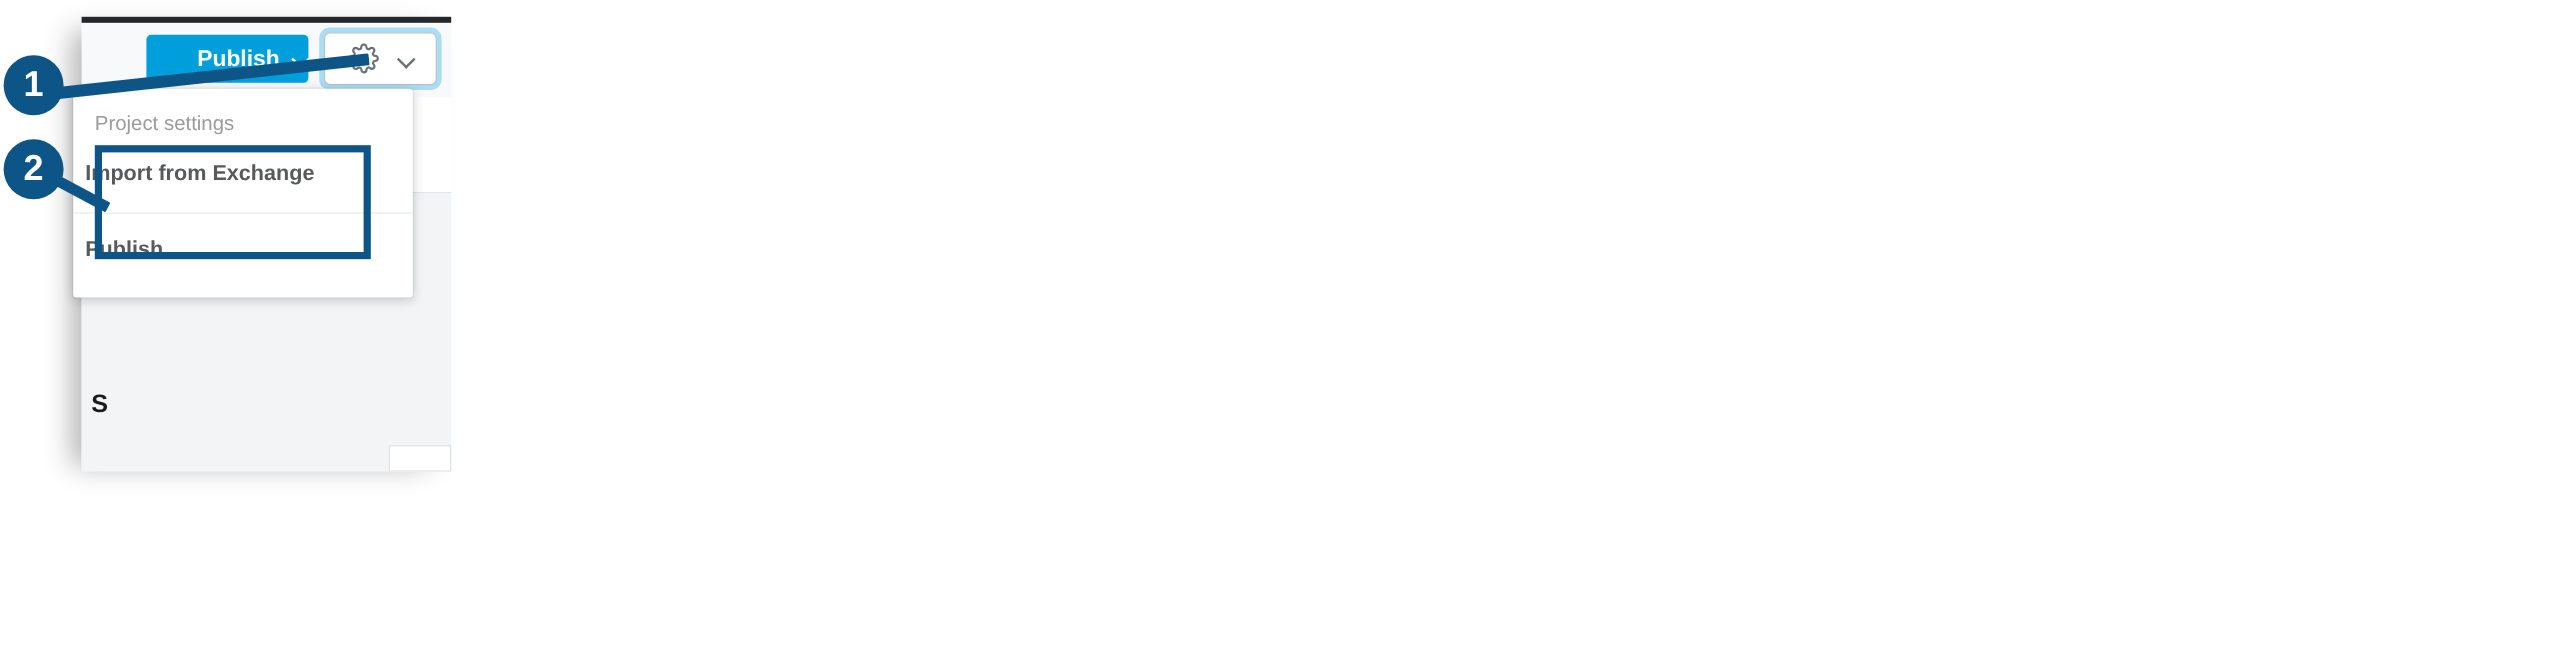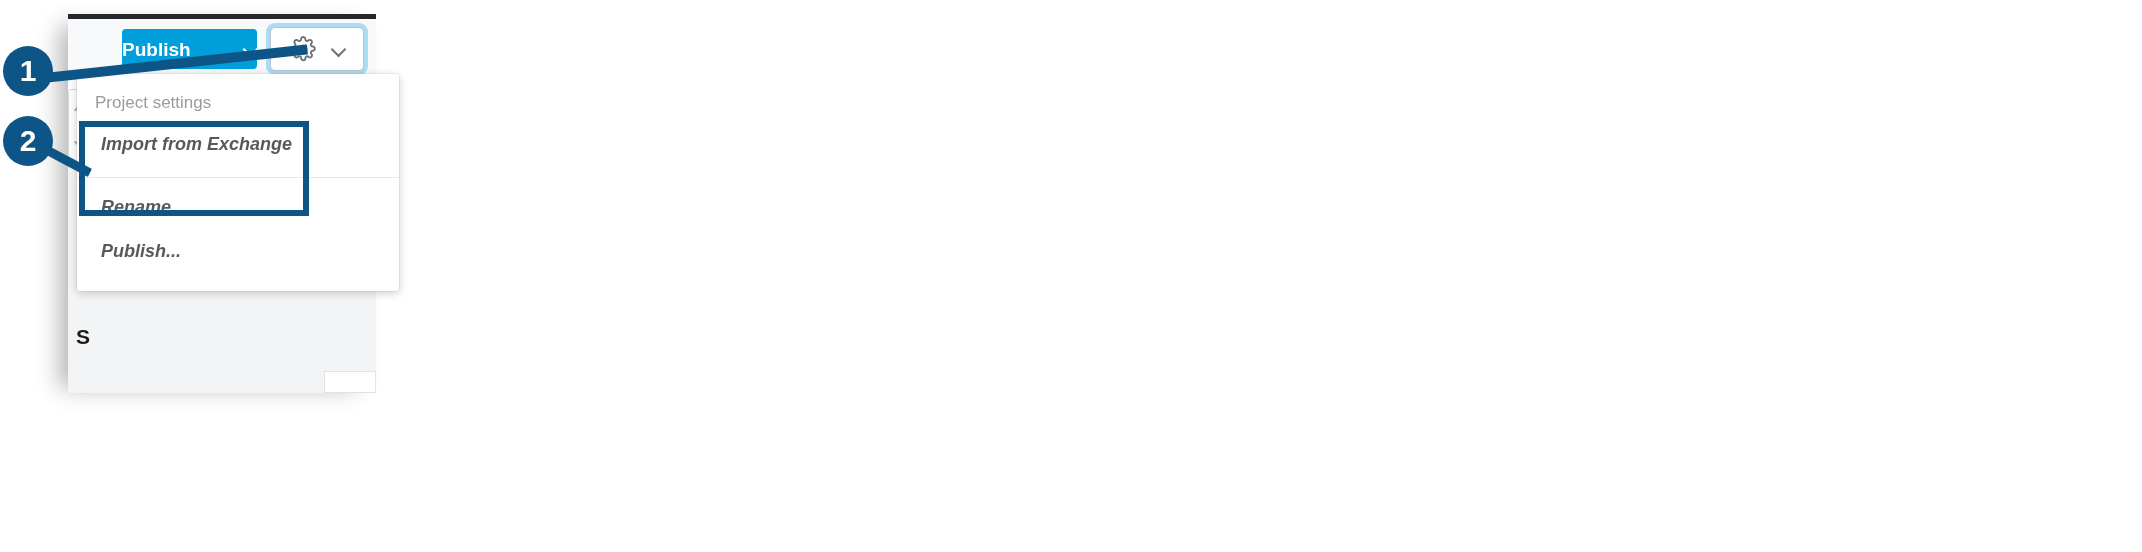--- a/index.html
+++ b/index.html
@@ -54,21 +54,21 @@
     height: 40px;
     background: #009fdc;
     border: none;
     border-radius: 4px;
     color: #ffffff;
     font-size: 19px;
     font-weight: bold;
     font-family: "Liberation Sans", sans-serif;
     display: flex;
     align-items: center;
-    justify-content: space-between;
+    justify-content: flex-end;
     gap: 11px;
     cursor: pointer;
     padding: 0;
   }
   .publish-label { line-height: 1; }
 
   .chev {
     display: inline-block;
     width: 13px;
     height: 13px;
@@ -172,48 +172,47 @@
     width: 52px;
     height: 22px;
     background: #ffffff;
     border: 1px solid #dfe3e6;
     box-sizing: border-box;
   }
 
   
   .menu {
     position: absolute;
-    left: 77px;
+    left: 61px;
     top: 74px;
-    width: 322px;
+    width: 283px;
     background: #ffffff;
     border-radius: 3px;
     box-shadow: 0 2px 10px rgba(0,0,0,0.20), 0 0 0 1px rgba(0,0,0,0.04);
     padding: 6px 0 18px 0;
     box-sizing: border-box;
   }
 
   .menu-header {
     font-size: 17px;
     color: #9b9b9b;
     padding: 14px 18px 12px 18px;
     font-family: "Liberation Sans", sans-serif;
     line-height: 1;
   }
 
   .menu-item {
     font-size: 18px;
     color: #58595b;
     font-weight: bold;
-    padding: 12px 24px;
+    padding: 12px 10px;
     font-family: "Liberation Sans", sans-serif;
     line-height: 1.1;
     cursor: pointer;
     white-space: nowrap;
-    font-style: italic;
   }
 
   .menu-divider {
     height: 1px;
     background: #e6e9eb;
     margin: 10px 0 8px 0;
   }
 
   
   .callout-line {
@@ -288,21 +287,20 @@
   <div class="menu">
 
     <div class="menu-header">Project settings</div>
 
     <div class="menu-item">Import from Exchange</div>
 
 
 
     <div class="menu-divider"></div>
 
-    <div class="menu-item">Rename</div>
 
     <div class="menu-item">Publish...</div>
   </div>
 
   <div class="callout-line" style="left:44px; top:73px; width:265px; height:10px; transform: rotate(-6.2deg);"></div>
 
   <div class="callout-line" style="left:44px; top:144px; width:52px; height:9px; transform: rotate(28deg);"></div>
 
   <div class="hl-box" style="left:79px; top:121px; width:230px; height:95px;"></div>
 

